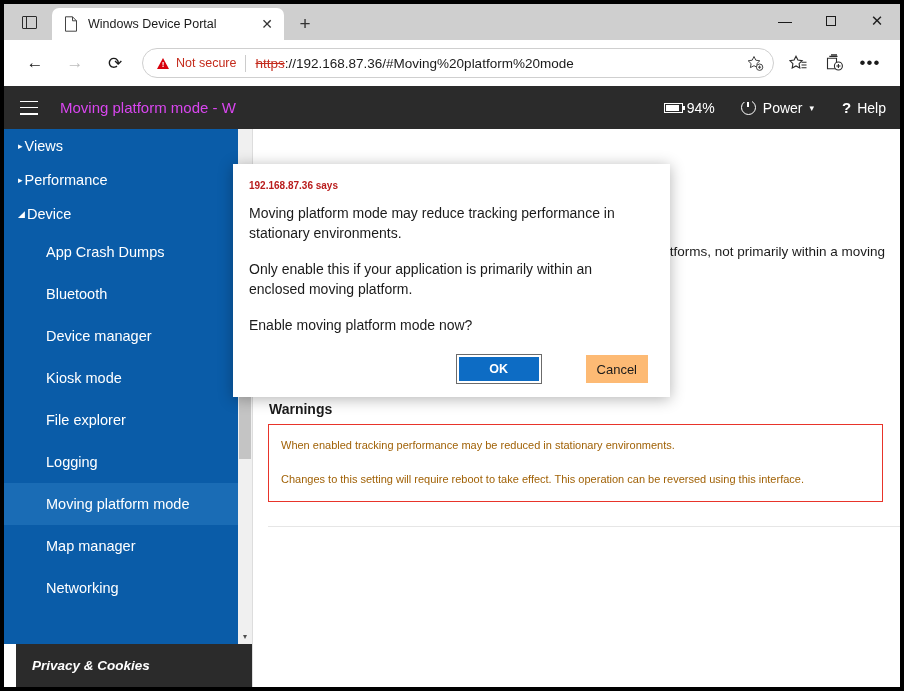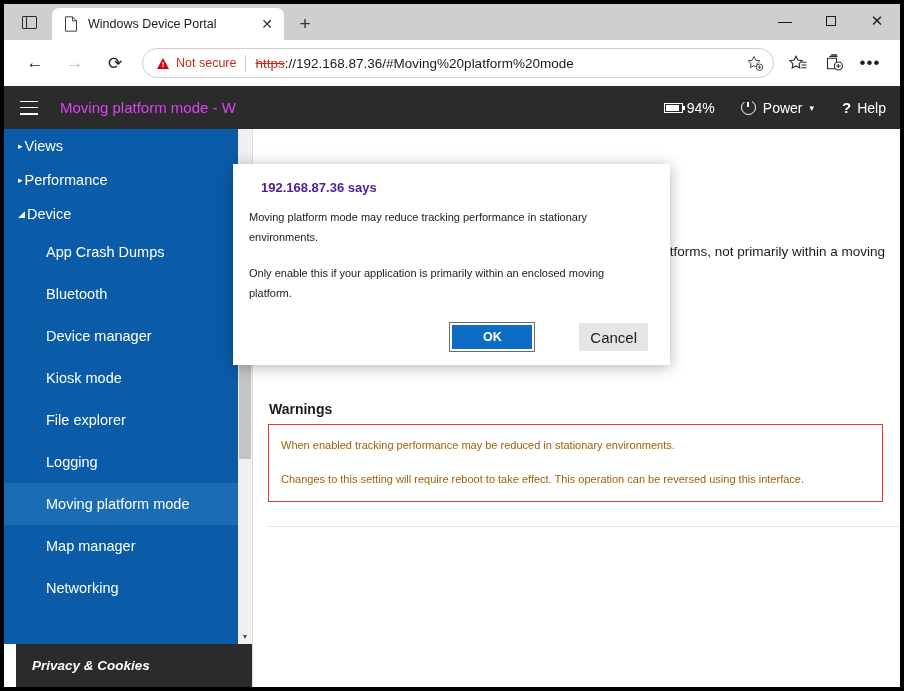--- a/index.html
+++ b/index.html
@@ -457,28 +457,27 @@
     position: absolute;
     left: 229px;
     top: 78px;
     width: 437px;
     background: #ffffff;
     box-shadow: 0 2px 14px rgba(0,0,0,0.30);
     padding: 16px 22px 14px 16px;
     box-sizing: border-box;
   }
   .modal-title {
-    font-size: 13px;
+    font-size: 10px;
     font-weight: bold;
-    color: #4c1d95;
+    color: #b91c1c;
     margin-bottom: 12px;
-    margin-left: 12px;
   }
   .modal-para {
-    font-size: 11px;
+    font-size: 14px;
     color: #1b1b1b;
     line-height: 20px;
     margin-bottom: 16px;
   }
   .modal-buttons {
     display: flex;
     justify-content: flex-end;
     align-items: center;
     margin-top: 20px;
     gap: 28px;
@@ -495,23 +494,23 @@
     justify-content: center;
     border: 2px solid #ffffff;
     outline: 1px solid #6b6b6b;
     box-sizing: content-box;
     padding: 0 9px;
   }
   .btn-cancel {
     min-width: 62px;
     height: 28px;
     margin-left: 17px;
-    background: #e5e5e5;
+    background: #fdba74;
     color: #1b1b1b;
-    font-size: 15px;
+    font-size: 13px;
     display: flex;
     align-items: center;
     justify-content: center;
     padding: 0 11px;
     box-sizing: border-box;
   }
 </style>
 </head>
 <body>
 
@@ -653,20 +652,21 @@
           <div class="warn-line">When enabled tracking performance may be reduced in stationary environments.</div>
           <div class="warn-line">Changes to this setting will require reboot to take effect. This operation can be reversed using this interface.</div>
         </div>
         <div class="content-divider"></div>
       </div>
 
       <div class="modal">
         <div class="modal-title">192.168.87.36 says</div>
         <div class="modal-para">Moving platform mode may reduce tracking performance in stationary environments.</div>
         <div class="modal-para"> Only enable this if your application is primarily within an enclosed moving platform.</div>
+        <div class="modal-para">Enable moving platform mode now?</div>
         <div class="modal-buttons">
           <div class="btn-ok">OK</div>
           <div class="btn-cancel">Cancel</div>
         </div>
       </div>
 
     </div>
   </div>
 </div>
 

